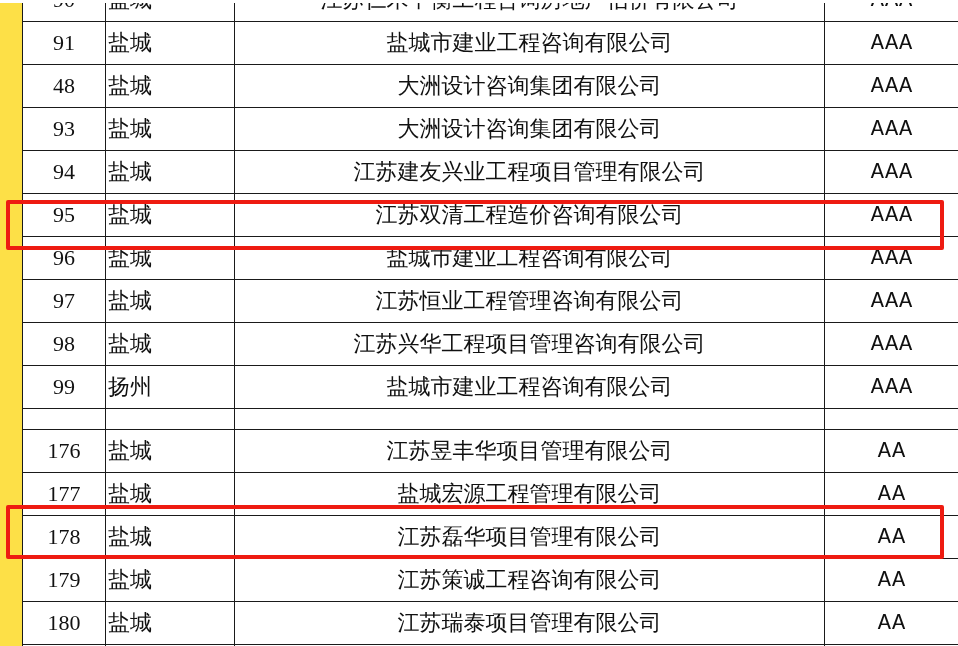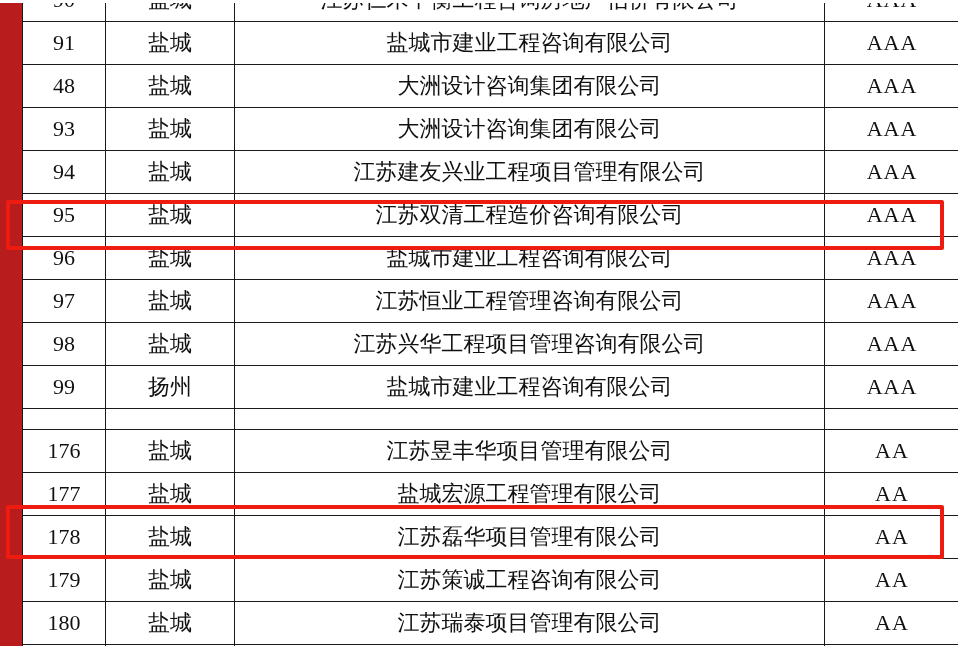--- a/index.html
+++ b/index.html
@@ -13,21 +13,21 @@
     position: relative;
     overflow: hidden;
     font-family: "Liberation Serif", "DejaVu Serif", serif;
   }
   .sheet {
     position: absolute;
     left: 0;
     top: 0;
     width: 958px;
     height: 646px;
-    background: #b91c1c;
+    background: #fde047;
   }
   table.reg-table {
     border-collapse: collapse;
     table-layout: fixed;
     width: 917px;
     margin-left: 22px;
     margin-top: -22px;
   }
   table.reg-table td {
     border: 1px solid #1a1a1a;
@@ -39,32 +39,32 @@
     overflow: hidden;
     white-space: nowrap;
   }
   td.c-num {
     width: 78px;
     text-align: center;
     font-family: "Liberation Serif", "DejaVu Serif", serif;
   }
   td.c-city {
     width: 124px;
-    text-align: center;
+    text-align: left;
   }
   td.c-name {
     width: 585px;
     text-align: center;
     padding-left: 14px;
   }
   td.c-grade {
     width: 130px;
     text-align: center;
     letter-spacing: 1px;
-    font-family: Liberation Serif, serif;
+    font-family: Liberation Mono, monospace;
   }
   tr.spacer td {
     height: 20px;
     border-left: 1px solid #1a1a1a;
     border-right: 1px solid #1a1a1a;
     border-top: 1px solid #1a1a1a;
     border-bottom: 1px solid #1a1a1a;
   }
   tr.partial td {
     height: 20px;

